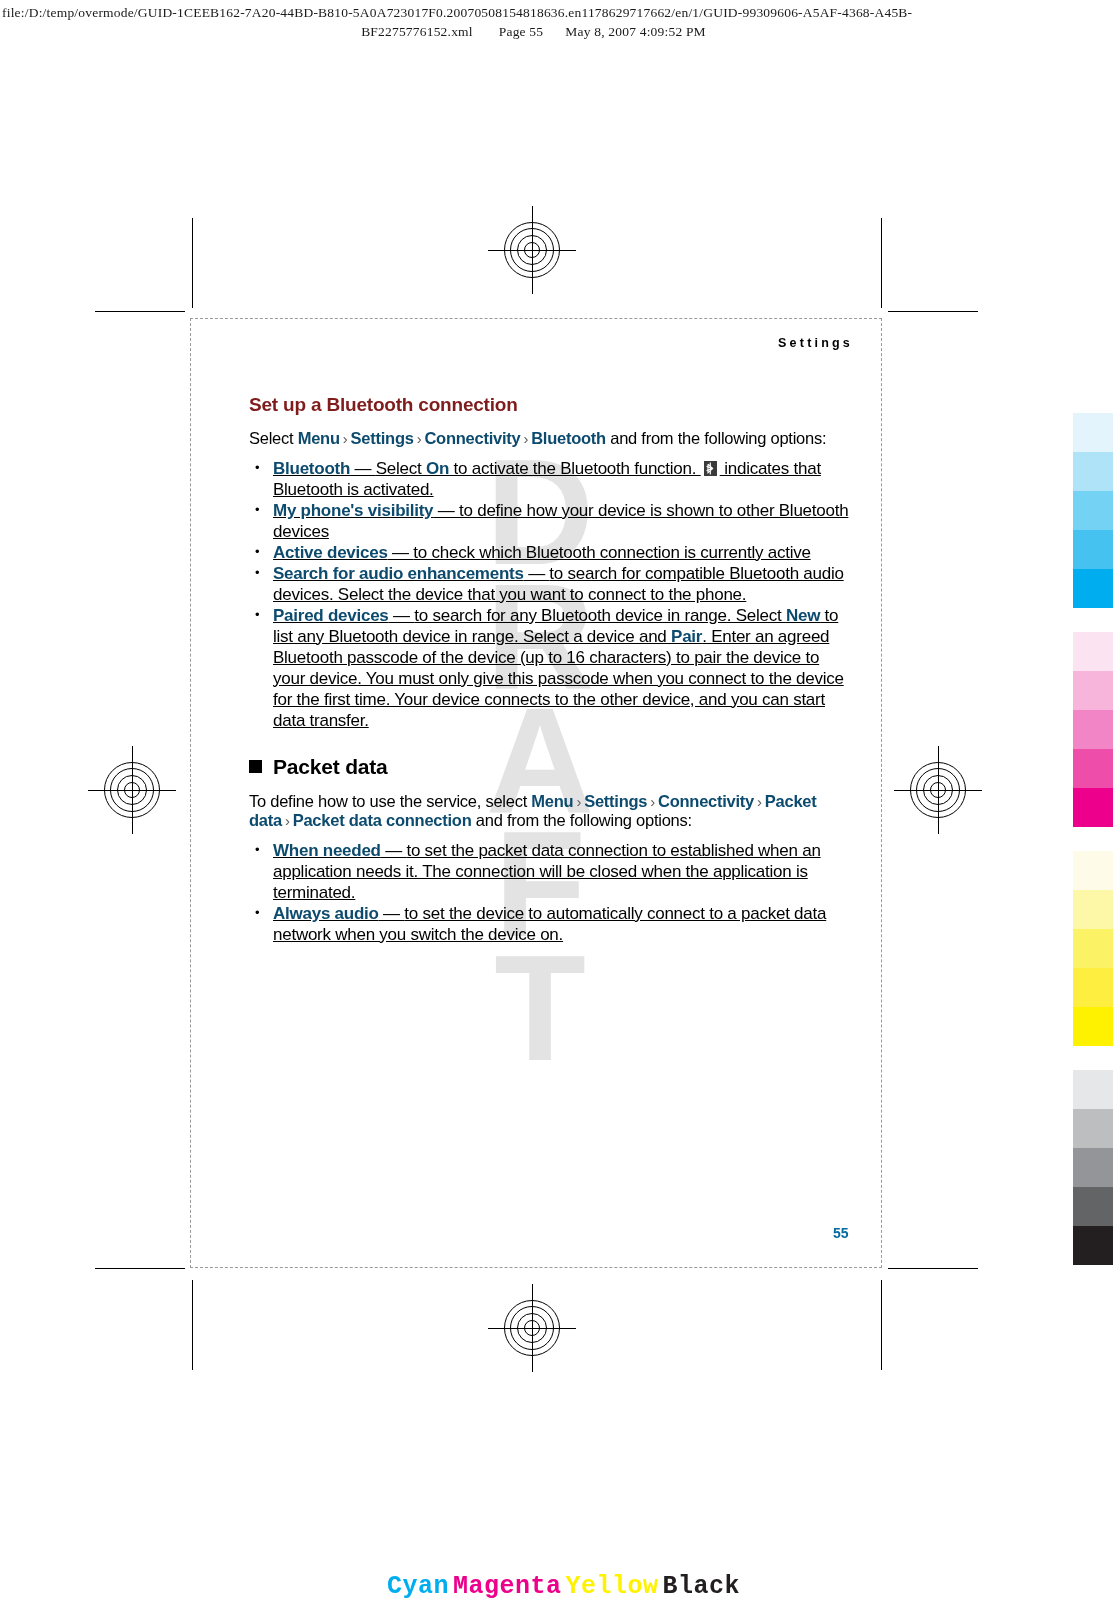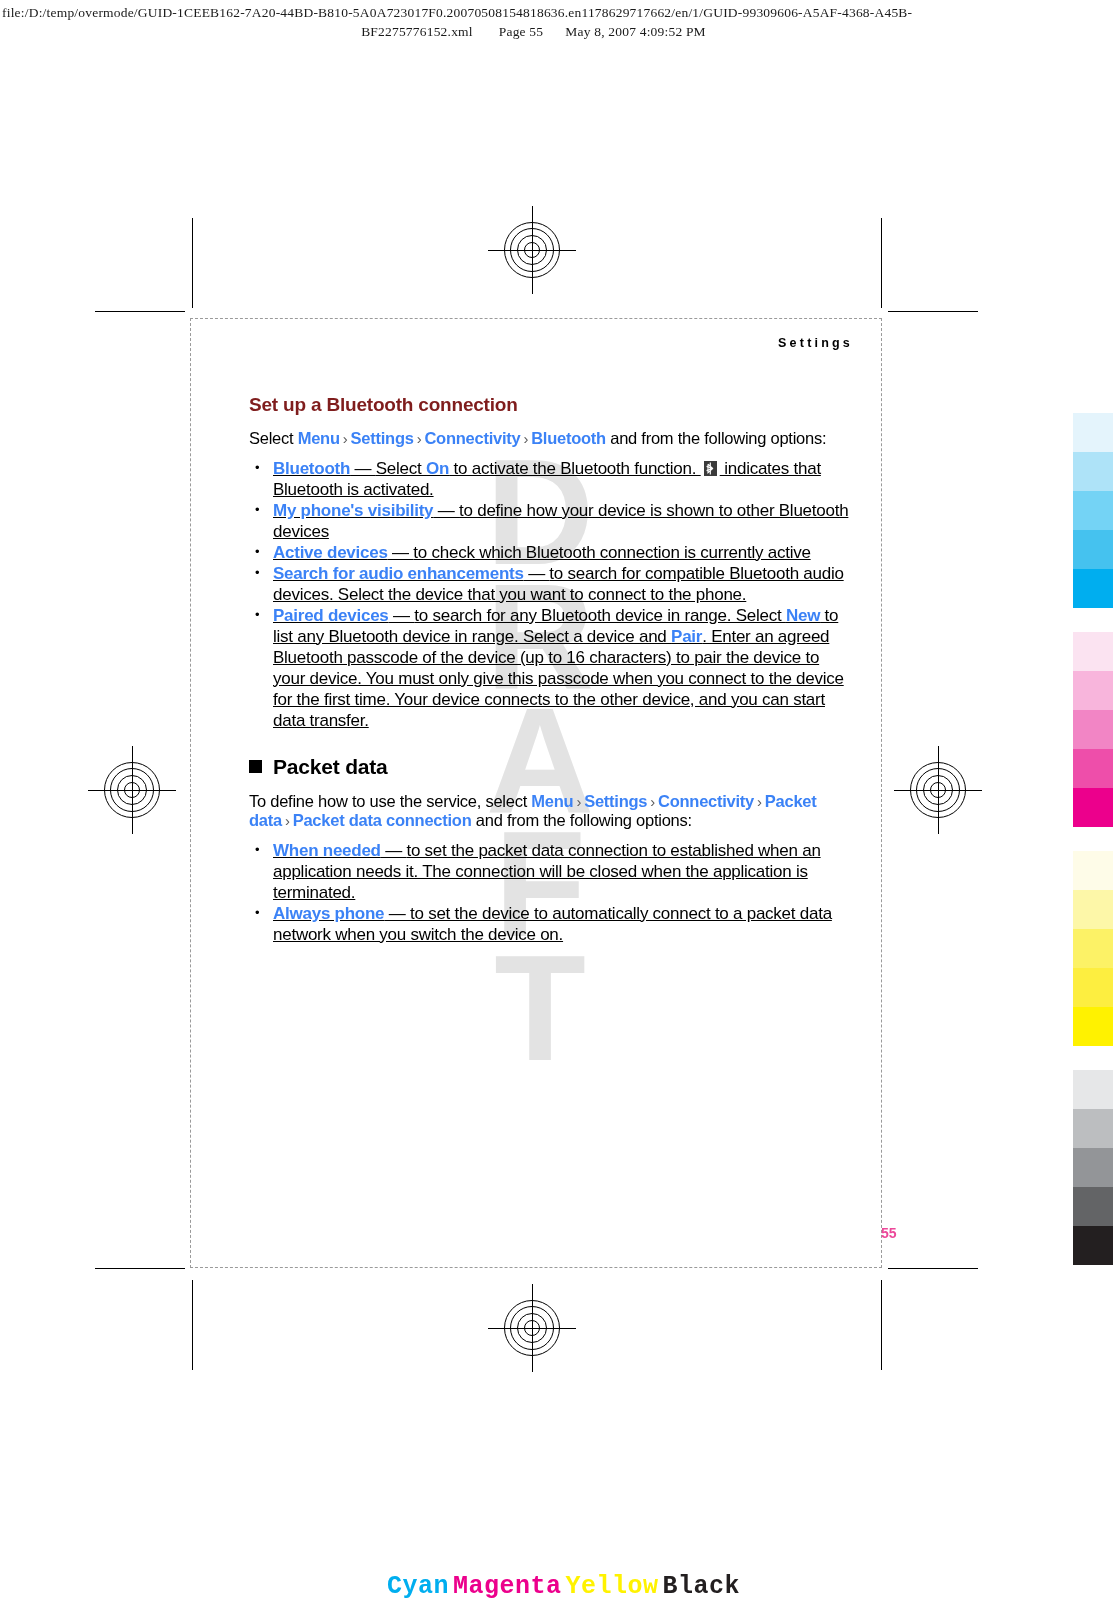--- a/index.html
+++ b/index.html
@@ -147,21 +147,21 @@
   }
   ul.bullets li:before {
     content: "\2022";
     position: absolute;
     left: 6px;
     top: -1px;
     font-size: 13px;
     color: #000;
   }
   .k {
-    color: #3b82f6;
+    color: #0c4a6e;
     font-weight: bold;
   }
   .arrow {
     color: #5b5b5b;
     font-weight: normal;
     font-size: 15px;
     padding: 0 3px;
   }
   h2.chap-title {
     font-size: 21px;
@@ -185,23 +185,22 @@
     width: 13px;
     height: 15px;
     margin: 0 3px;
   }
   .folio {
     position: absolute;
     right: 30px;
     bottom: 25px;
     font-size: 14px;
     font-weight: bold;
-    color: #ec4899;
+    color: #0369a1;
     z-index: 3;
-    margin-left: 48px;
   }
 
   
   .colorbars {
     position: absolute;
     right: 0;
     top: 413px;
     width: 40px;
     z-index: 3;
   }
@@ -315,21 +314,21 @@
   <h2 class="chap-title">
       <span class="sq"></span>
       <span>Packet data</span>
     </h2>
 
 
   <p class="para"><span>To define how to use the service, select </span><span class="k">Menu</span><span class="arrow">›</span><span class="k">Settings</span><span class="arrow">›</span><span class="k">Connectivity</span><span class="arrow">›</span><span class="k">Packet data</span><span class="arrow">›</span><span class="k">Packet data connection</span><span> and from the following options:</span></p>
 
   <ul class="bullets">
     <li><span class="k">When needed</span><span> — </span><span>to set the packet data connection to established when an application needs it. The connection will be closed when the application is terminated.</span></li>
-    <li><span class="k">Always phone</span><span> — </span><span>to set the device to automatically connect to a packet data network when you switch the device on.</span></li>
+    <li><span class="k">Always audio</span><span> — </span><span>to set the device to automatically connect to a packet data network when you switch the device on.</span></li>
   </ul>
 </div>
 
 <div class="folio" style="position:absolute; left:833px; top:1225px;">55</div>
 
 <div class="colorbars">
     <div class="cb-group">
       <div class="cb-swatch" style="background: rgb(228, 244, 252);"></div>
       <div class="cb-swatch" style="background: rgb(174, 227, 248);"></div>
       <div class="cb-swatch" style="background: rgb(116, 211, 245);"></div>

